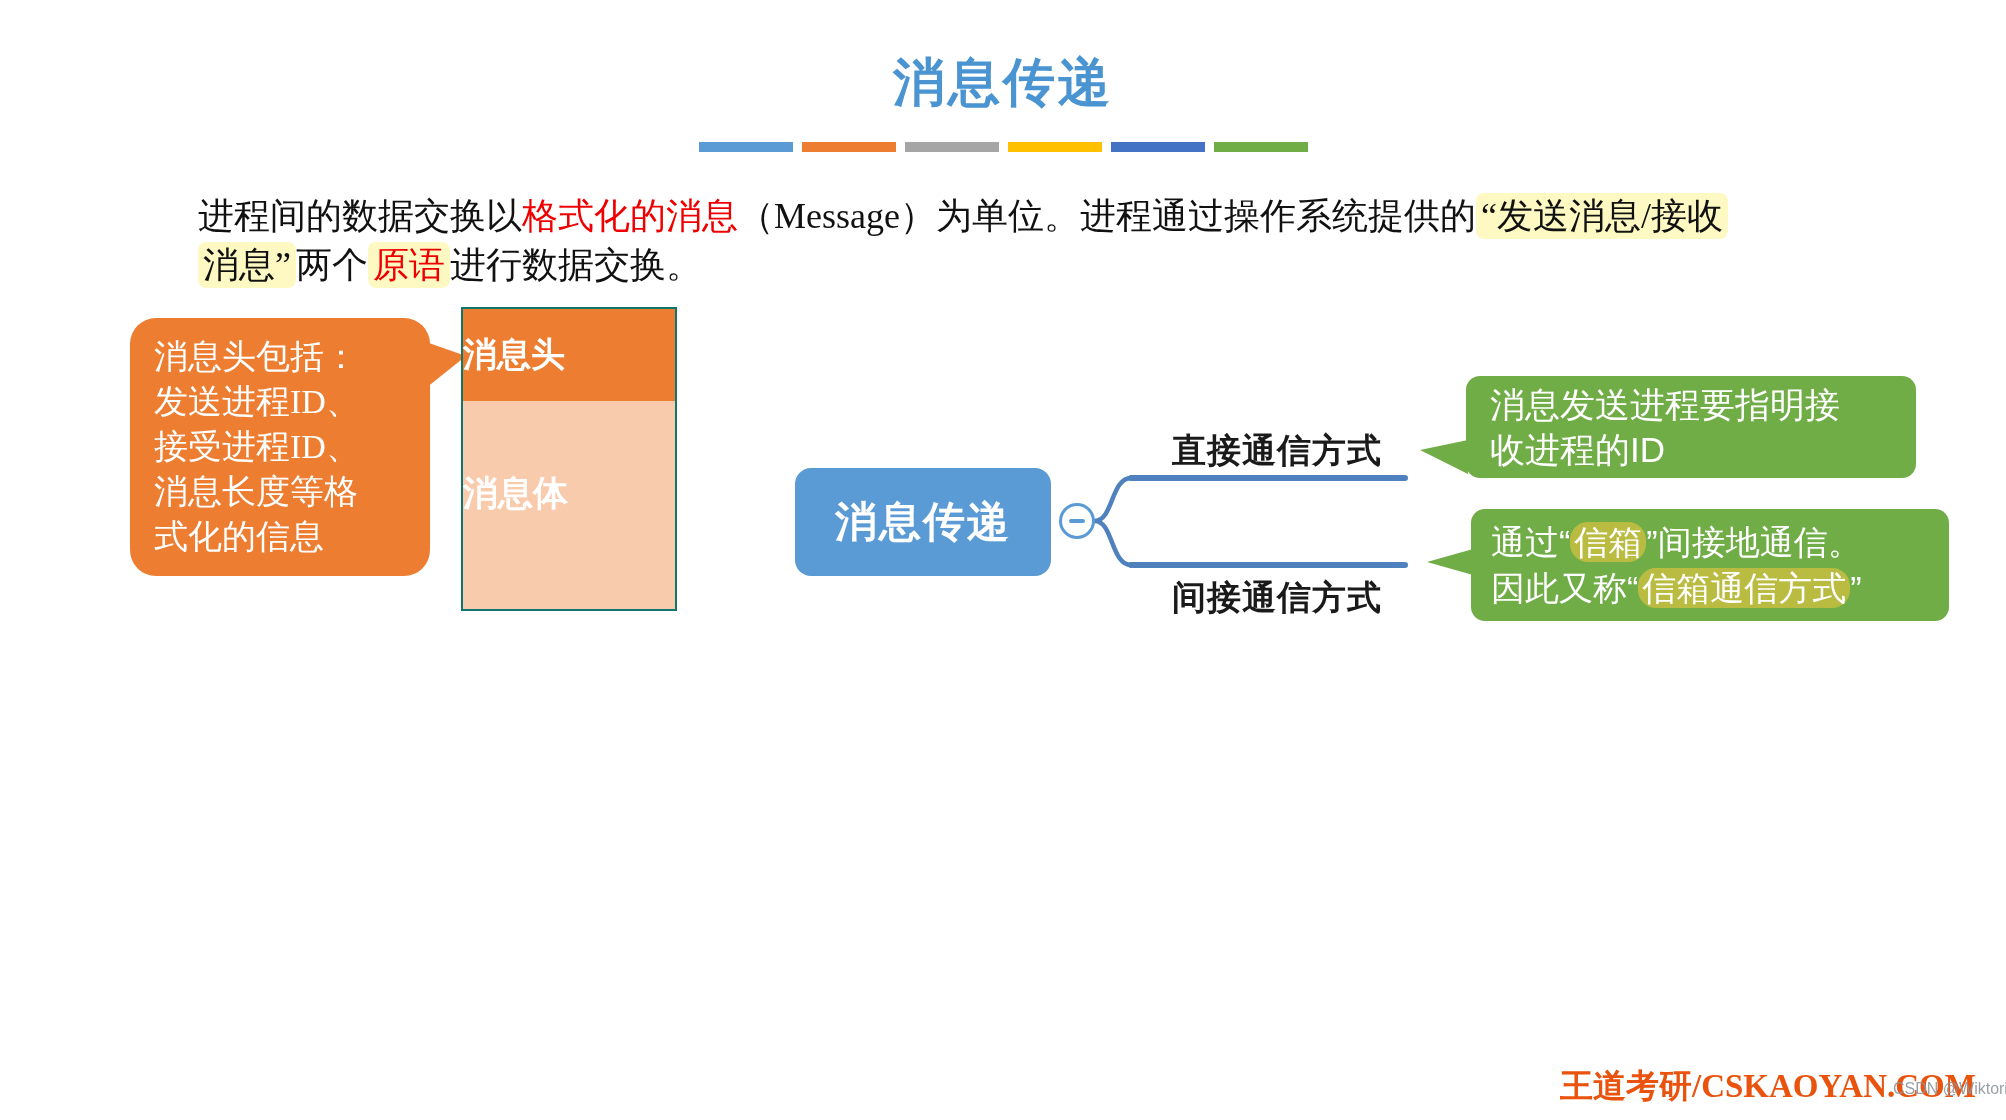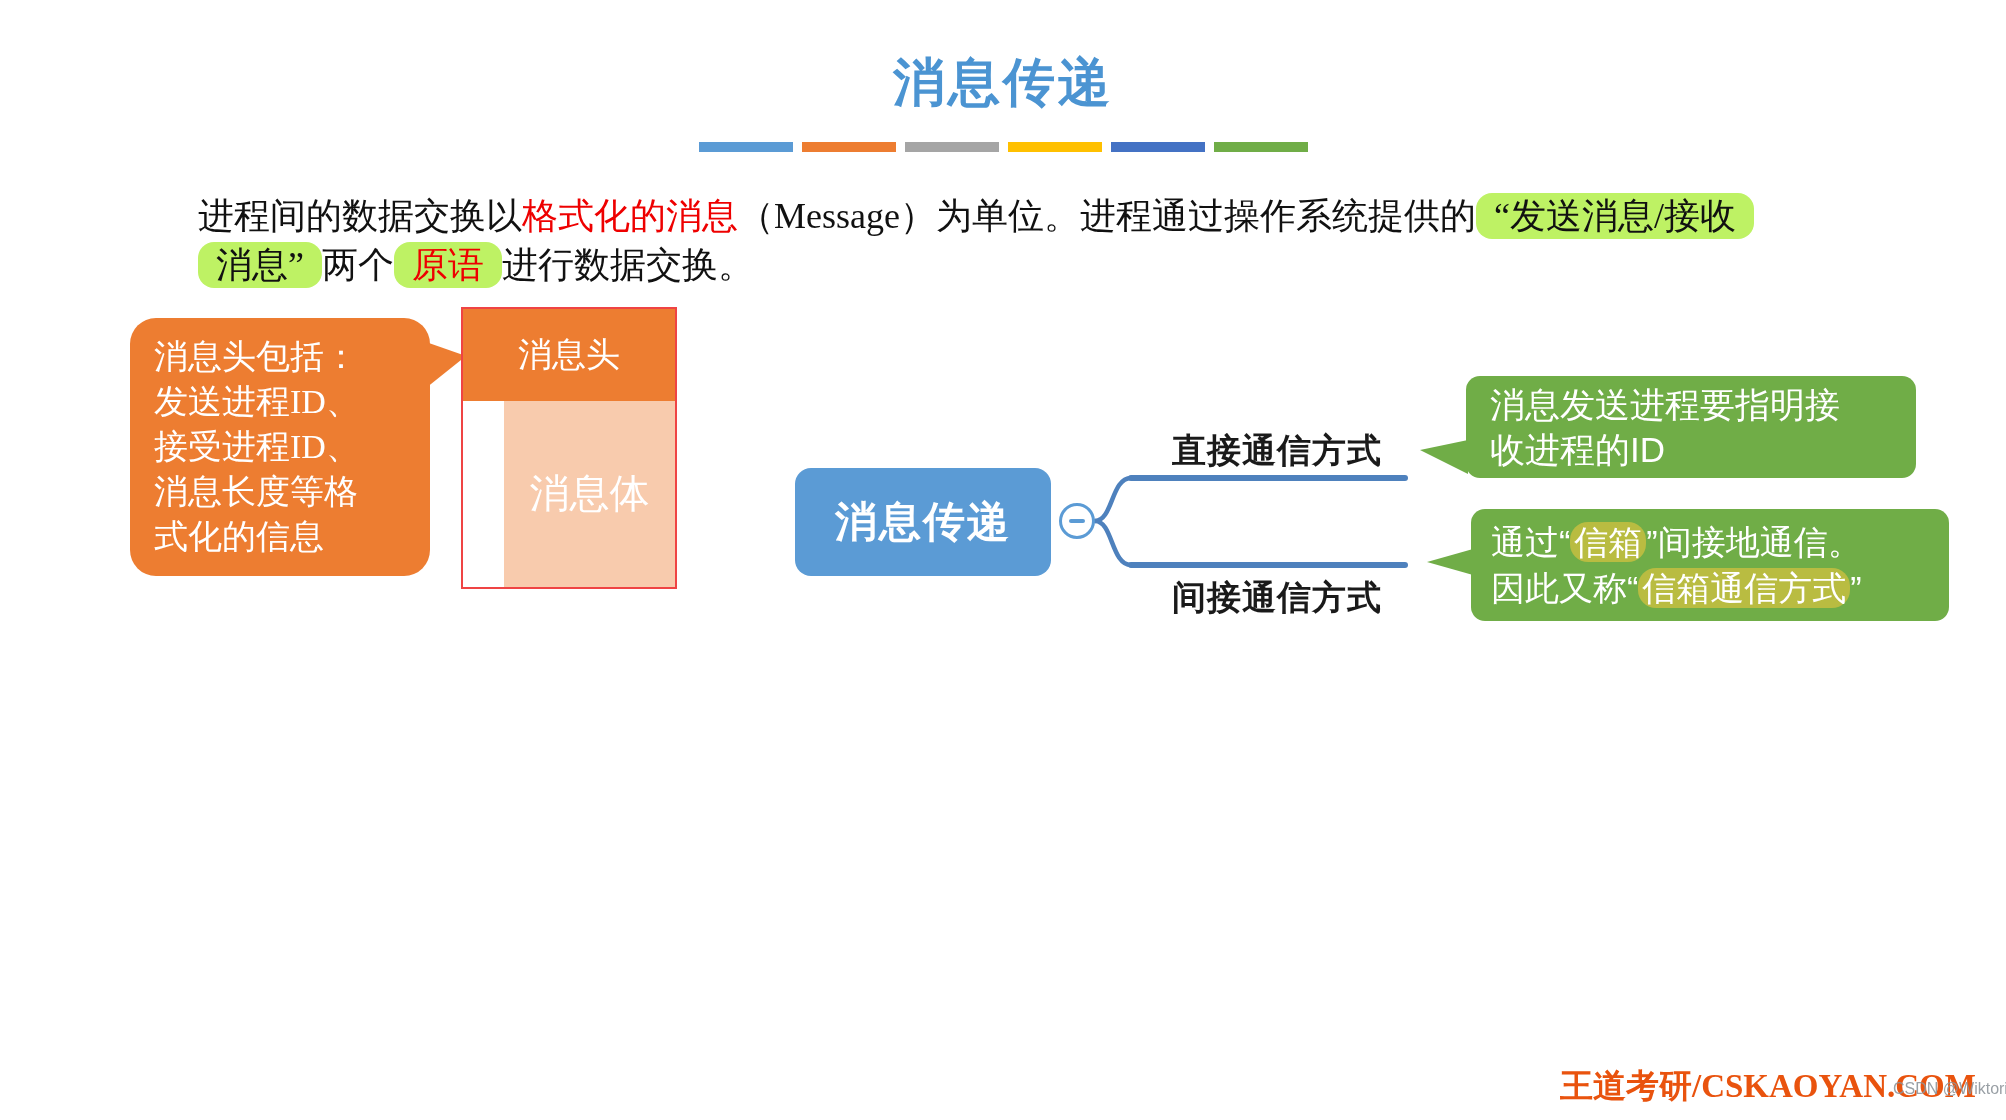--- a/index.html
+++ b/index.html
@@ -24,44 +24,44 @@
   }
   .bar { width:94px; height:10px; display:inline-block; }
 
   
   .para {
     position:absolute; left:198px; top:192px; width:1720px;
     font-family:"Liberation Serif", serif;
     font-size:36px; line-height:49px; color:#111111;
   }
   .seg.red { color:#EE0000; }
-  .seg.hl { background:#bef264; border-radius:16px; padding:3px 18px; }
+  .seg.hl { background:#fef9c3; border-radius:8px; padding:3px 5px; }
 
   
   .callout-orange {
     position:absolute; left:130px; top:318px; width:300px; height:258px;
     border-radius:26px; color:#ffffff;
     font-family:"Liberation Serif", serif; font-size:34px; line-height:45px;
     padding:16px 24px;
   }
   .tail-right {
     position:absolute; right:-36px; top:24px; width:0; height:0;
     border-top:14px solid transparent;
     border-bottom:32px solid transparent;
     border-left:40px solid #ED7D31;
   }
 
   
   .msg-box {
     position:absolute; left:461px; top:307px; width:216px;
-    border:2px solid #ef4444;
-    font-family:"Liberation Serif", serif; color:#ffffff; text-align:center;
+    border:2px solid #0f766e;
+    font-family:"Liberation Serif", serif; color:#ffffff; font-weight:bold;
   }
   .msg-head { height:92px; line-height:92px; font-size:34px; }
-  .msg-body { height:186px; line-height:186px; font-size:40px;margin-left:41px; }
+  .msg-body { height:208px; line-height:186px; font-size:35px; }
 
   
   .mm-node {
     position:absolute; left:795px; top:468px; width:256px; height:108px;
     border-radius:16px; color:#ffffff; font-weight:bold; font-size:42px;
     display:flex; align-items:center; justify-content:center;
     font-family:"Liberation Sans", sans-serif; letter-spacing:2px;
   }
   .mm-toggle {
     position:absolute; left:1059px; top:503px; width:36px; height:36px;

